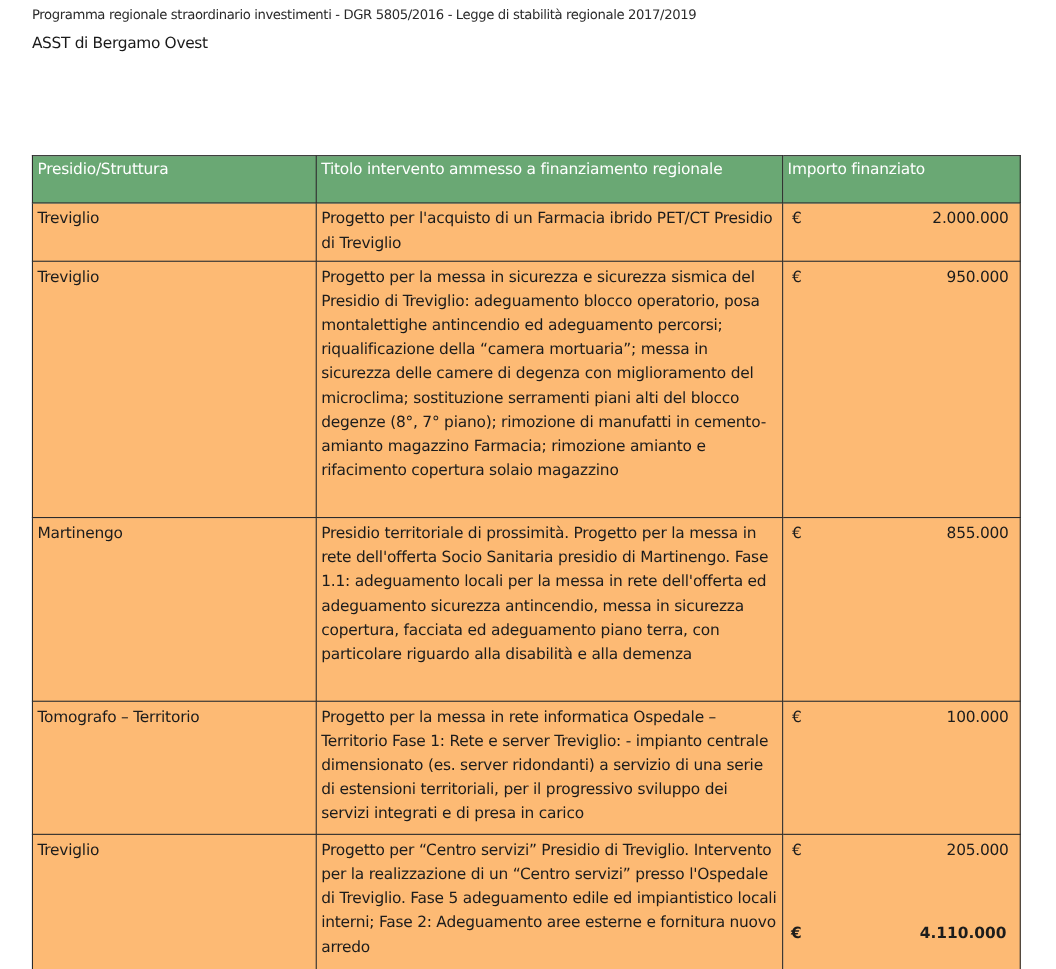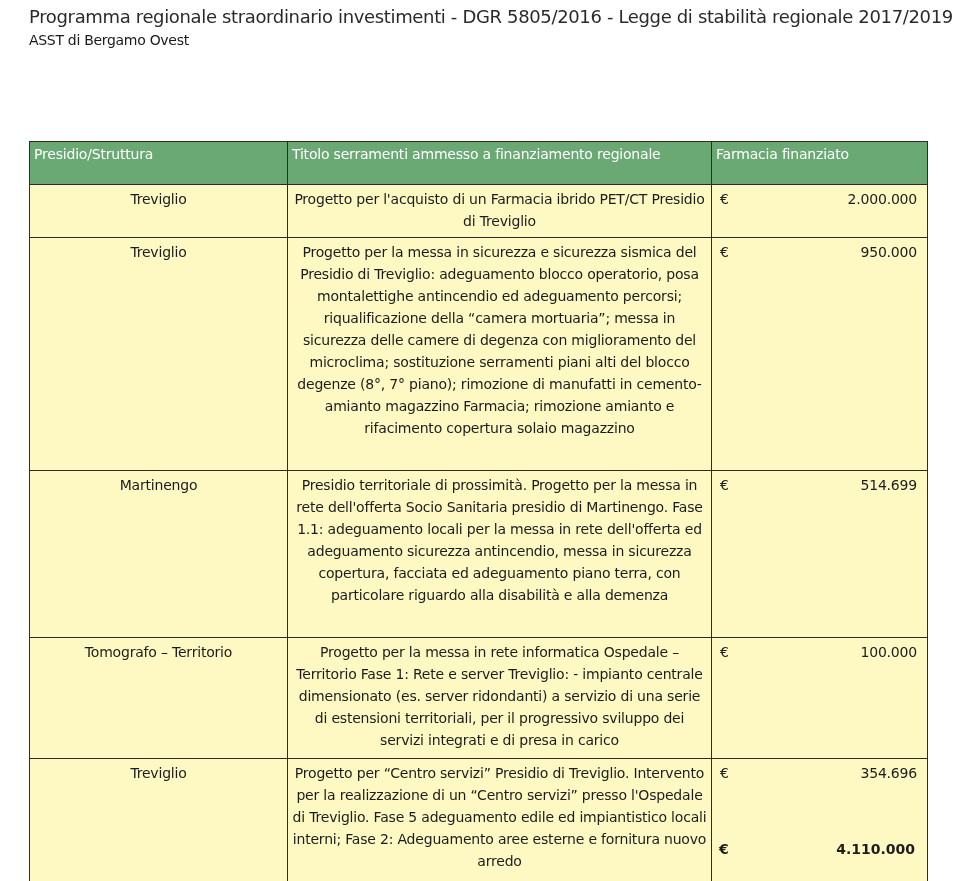--- a/index.html
+++ b/index.html
@@ -12,21 +12,21 @@
       height: 881px;
       position: relative;
       overflow: hidden;
       font-family: "DejaVu Sans", sans-serif;
       color: #1c1c1c;
     }
     .doc-title {
       position: absolute;
       left: 29px;
       top: 6px;
-      font-size: 18px;
+      font-size: 12px;
       letter-spacing: -0.35px;
       color: #2a2a2a;
       white-space: nowrap;
     }
     .doc-subtitle {
       position: absolute;
       left: 29px;
       top: 32px;
       font-size: 14px;
       font-weight: normal;
@@ -56,23 +56,22 @@
       line-height: 22px;
     }
     table.funding thead th {
       background: #6aa874;
       color: #ffffff;
       font-weight: normal;
       height: 38px;
       padding-top: 1px;
     }
     table.funding tbody td {
-      background: #fef9c3;
+      background: #fdba74;
       color: #1c1c1c;
-      text-align: center;
     }
     tr.row-1 td { height: 46px; }
     tr.row-2 td { height: 226px; }
     tr.row-3 td { height: 160px; }
     tr.row-4 td { height: 114px; }
     tr.row-5 td { height: 119px; }
     .amount {
       display: flex;
       justify-content: space-between;
       padding-right: 6px;
@@ -99,22 +98,22 @@
 
 <table class="funding">
   <colgroup>
     <col class="c1">
       <col class="c2">
       <col class="c3">
   </colgroup>
   <thead>
     <tr>
       <th>Presidio/Struttura</th>
-      <th>Titolo serramenti ammesso a finanziamento regionale</th>
-      <th>Farmacia finanziato</th>
+      <th>Titolo intervento ammesso a finanziamento regionale</th>
+      <th>Importo finanziato</th>
     </tr>
   </thead>
   <tbody>
     <tr class="row-1">
       <td>Treviglio</td>
       <td>Progetto per l'acquisto di un Farmacia ibrido PET/CT Presidio di Treviglio</td>
       <td>
         <div class="amount">
           <span class="currency">€</span>
           <span>2.000.000</span>
@@ -130,41 +129,41 @@
           <span>950.000</span>
         </div>
       </td>
     </tr>
     <tr class="row-3">
       <td>Martinengo</td>
       <td>Presidio territoriale di prossimità. Progetto per la messa in rete dell'offerta Socio Sanitaria presidio di Martinengo. Fase 1.1: adeguamento locali per la messa in rete dell'offerta ed adeguamento sicurezza antincendio, messa in sicurezza copertura, facciata ed adeguamento piano terra, con particolare riguardo alla disabilità e alla demenza</td>
       <td>
         <div class="amount">
           <span class="currency">€</span>
-          <span>514.699</span>
+          <span>855.000</span>
         </div>
       </td>
     </tr>
     <tr class="row-4">
       <td>Tomografo – Territorio</td>
       <td>Progetto per la messa in rete informatica Ospedale – Territorio Fase 1: Rete e server Treviglio: - impianto centrale dimensionato (es. server ridondanti) a servizio di una serie di estensioni territoriali, per il progressivo sviluppo dei servizi integrati e di presa in carico</td>
       <td>
         <div class="amount">
           <span class="currency">€</span>
           <span>100.000</span>
         </div>
       </td>
     </tr>
     <tr class="row-5">
       <td>Treviglio</td>
       <td>Progetto per “Centro servizi” Presidio di Treviglio. Intervento per la realizzazione di un “Centro servizi” presso l'Ospedale di Treviglio. Fase 5 adeguamento edile ed impiantistico locali interni; Fase 2: Adeguamento aree esterne e fornitura nuovo arredo</td>
       <td>
         <div class="amount">
           <span class="currency">€</span>
-          <span>354.696</span>
+          <span>205.000</span>
         </div>
       </td>
     </tr>
   </tbody>
 </table>
 
 <div class="total-row">
   <span class="currency">€</span>
   <span>4.110.000</span>
 </div>

